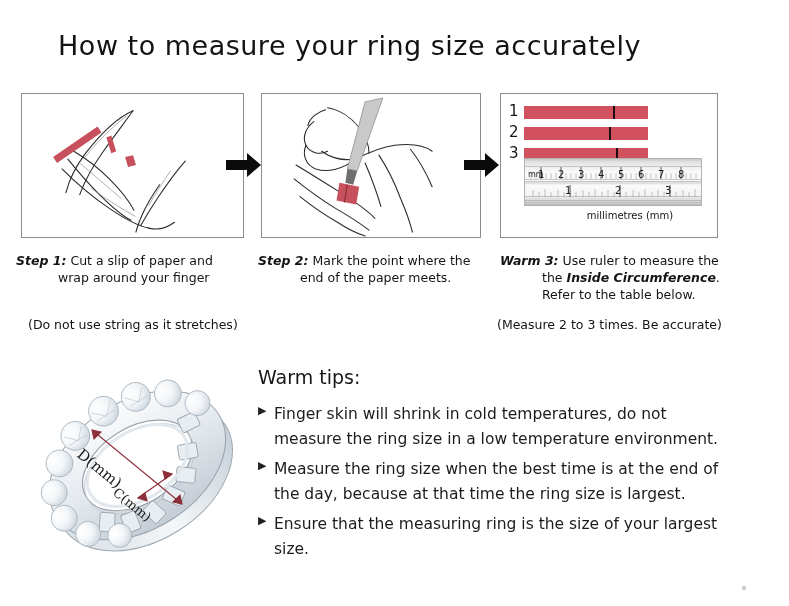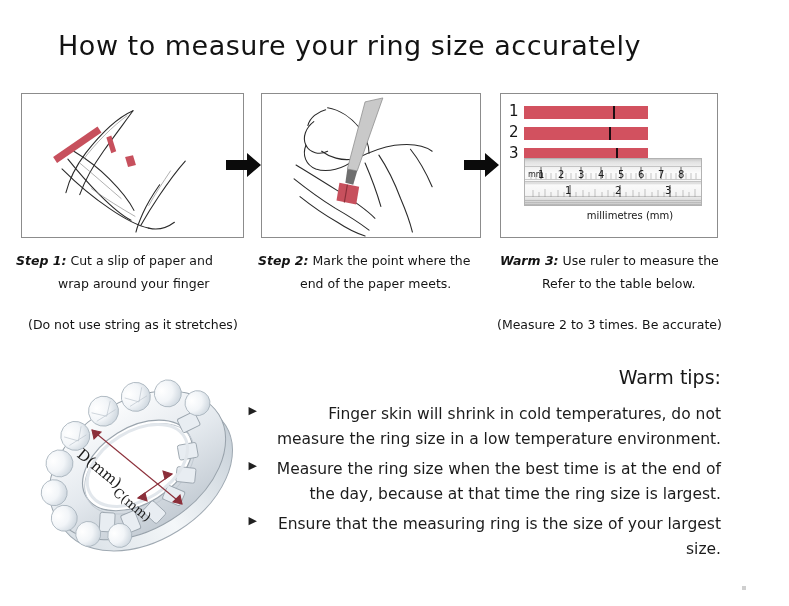--- a/index.html
+++ b/index.html
@@ -133,21 +133,21 @@
   
   .caption {
     position: absolute;
     font-size: 12.5px;
     line-height: 17px;
     color: #141414;
     font-family: "DejaVu Sans", "Liberation Sans", sans-serif;
   }
   .caption b { font-weight: bold; font-style: italic; }
   .caption .ln { display: block; white-space: pre; }
-  .caption .indent { padding-left: 42px; margin-top: 6px; }
+  .caption .indent { padding-left: 42px; }
   #caption-1 { left: 16px;  top: 252px; width: 240px; }
   #caption-2 { left: 258px; top: 252px; width: 235px; }
   #caption-3 { left: 500px; top: 252px; width: 245px; }
 
   .note {
     position: absolute;
     font-size: 12.5px;
     color: #141414;
     font-family: "DejaVu Sans", "Liberation Sans", sans-serif;
   }
@@ -159,24 +159,23 @@
     position: absolute;
     left: 32px;
     top: 352px;
     width: 215px;
     height: 232px;
   }
 
   
   #tips-block {
     position: absolute;
-    left: 241px;
+    left: 258px;
     top: 366px;
     width: 480px;
-    text-align: right;
   }
   .tips-heading {
     font-size: 19px;
     color: #171717;
     margin-bottom: 14px;
     font-family: "DejaVu Sans", "Liberation Sans", sans-serif;
   }
   .tip-item {
     display: flex;
     align-items: flex-start;
@@ -426,20 +425,21 @@
 </div>
 <div class="note" id="note-1">(Do not use string as it stretches)</div>
 
 <div class="caption" id="caption-2">
   <span class="ln"><b>Step 2:</b> <span>Mark the point where the</span></span>
   <span class="ln indent">end of the paper meets.</span>
 </div>
 
 <div class="caption" id="caption-3">
   <span class="ln"><b>Warm 3:</b> <span>Use ruler to measure the</span></span>
+  <span class="ln indent"><span>the </span><b>Inside Circumference</b><span>.</span></span>
   <span class="ln indent">Refer to the table below.</span>
 </div>
 <div class="note" id="note-3">(Measure 2 to 3 times. Be accurate)</div>
 
 <div id="ring-figure">
   <svg width="215" height="232" viewBox="0 0 215 232">
     <defs>
       <radialGradient id="gemG" cx="35%" cy="30%" r="75%">
         <stop offset="0%" stop-color="#ffffff"></stop>
         <stop offset="55%" stop-color="#f2f5f8"></stop>

